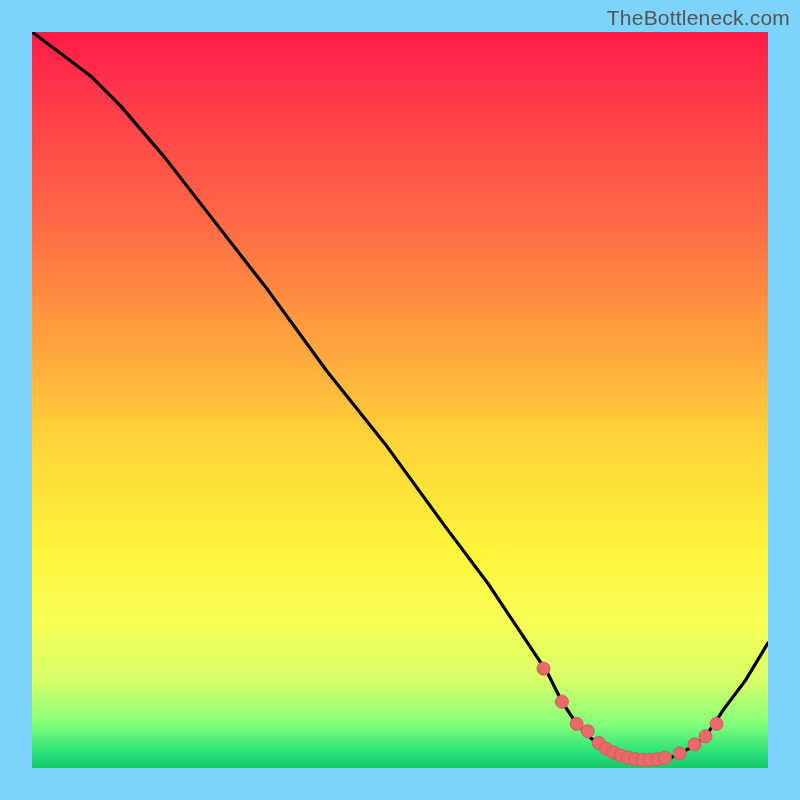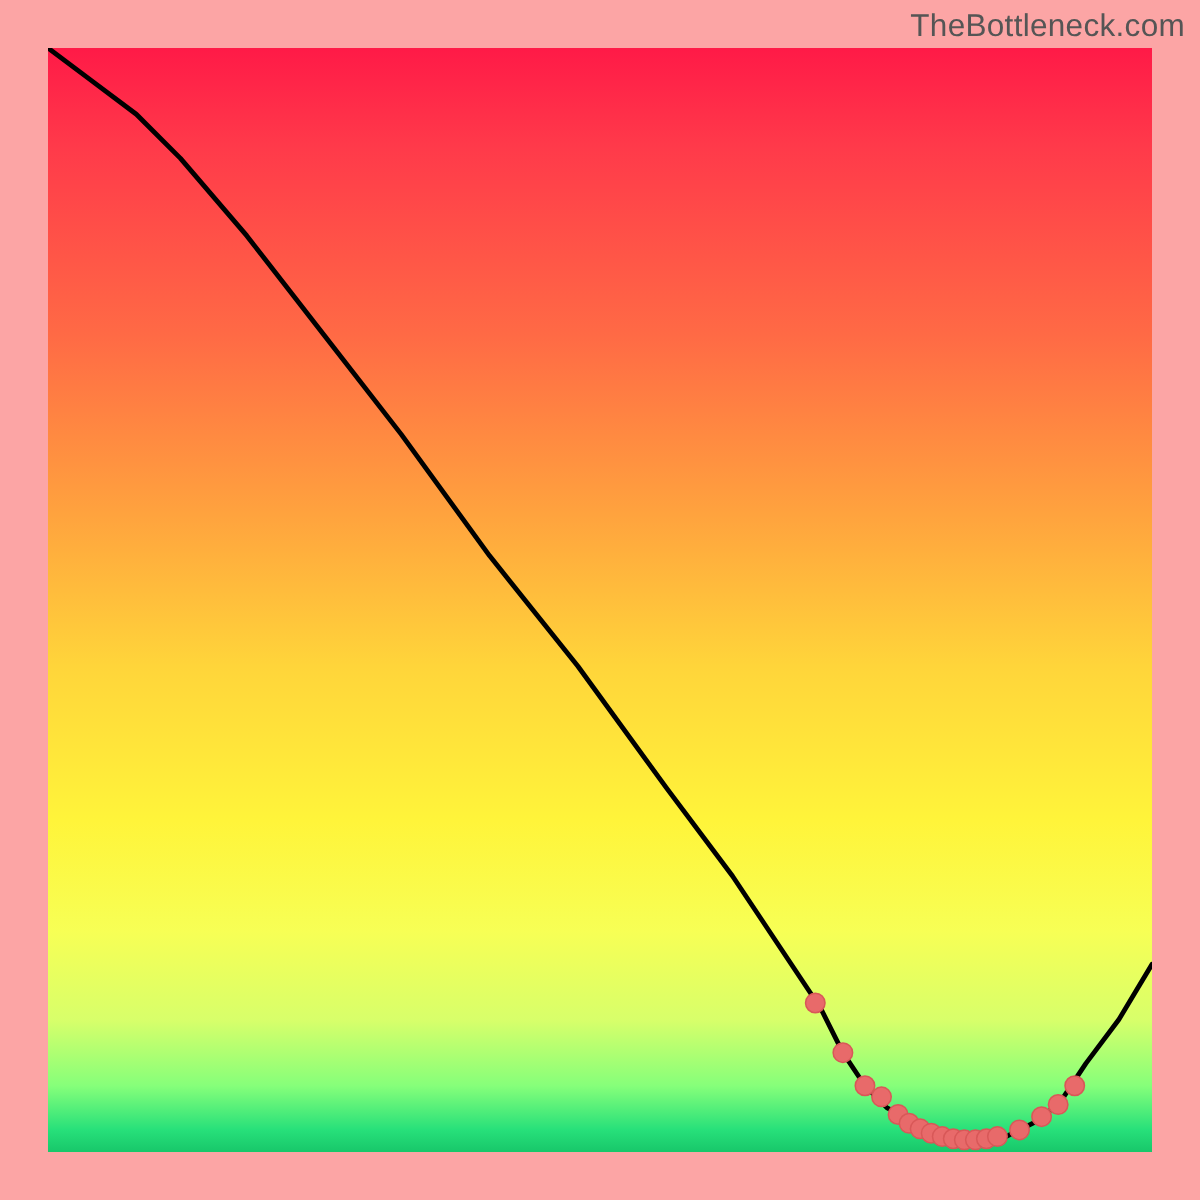--- a/index.html
+++ b/index.html
@@ -8,21 +8,21 @@
     width: 800px;
     height: 800px;
     background: #000;
     overflow: hidden;
     font-family: Arial, Helvetica, sans-serif;
   }
   .frame {
     position: relative;
     width: 800px;
     height: 800px;
-    background: #fca5a5;
+    background: #7dd3fc;
   }
   .plot {
     position: absolute;
     left: 32px;
     top: 32px;
     width: 736px;
     height: 736px;
     
     background: linear-gradient(
       to bottom,

